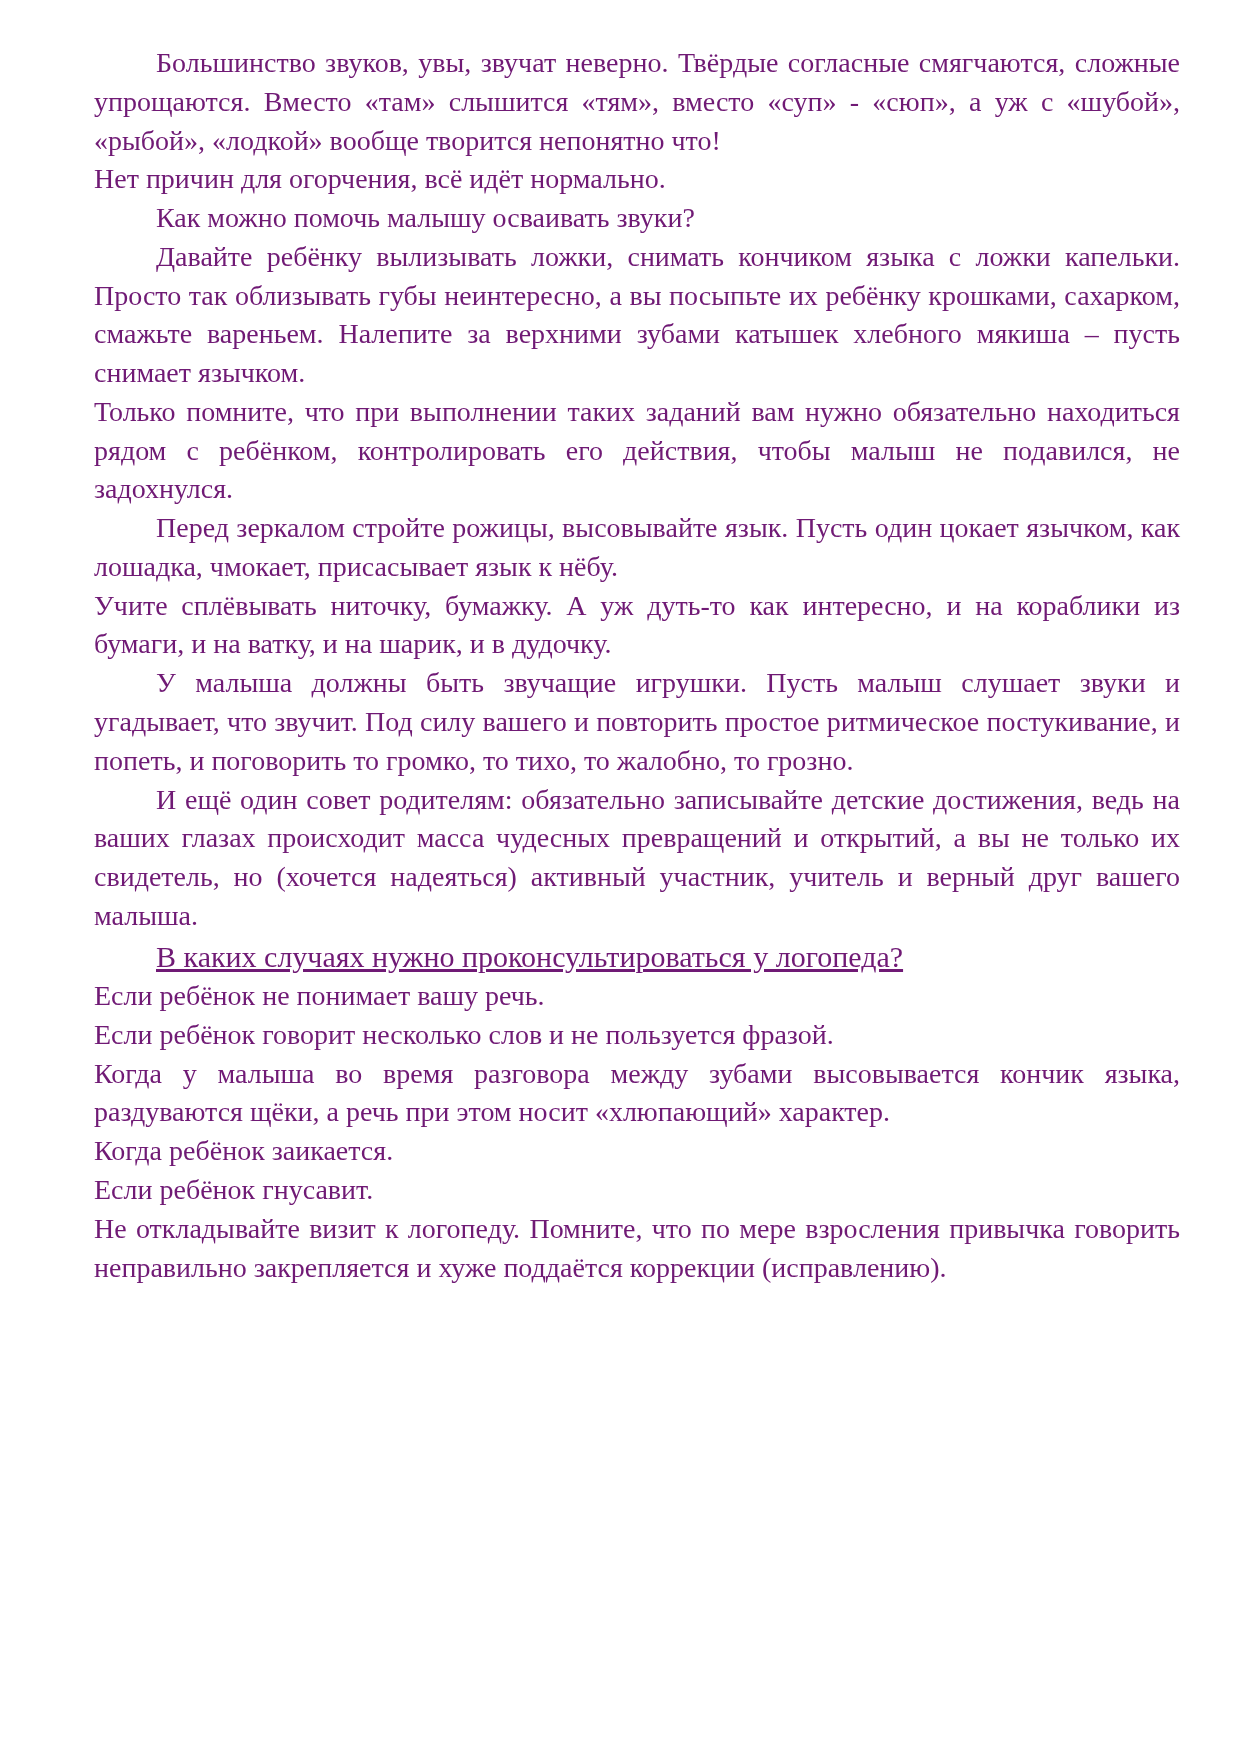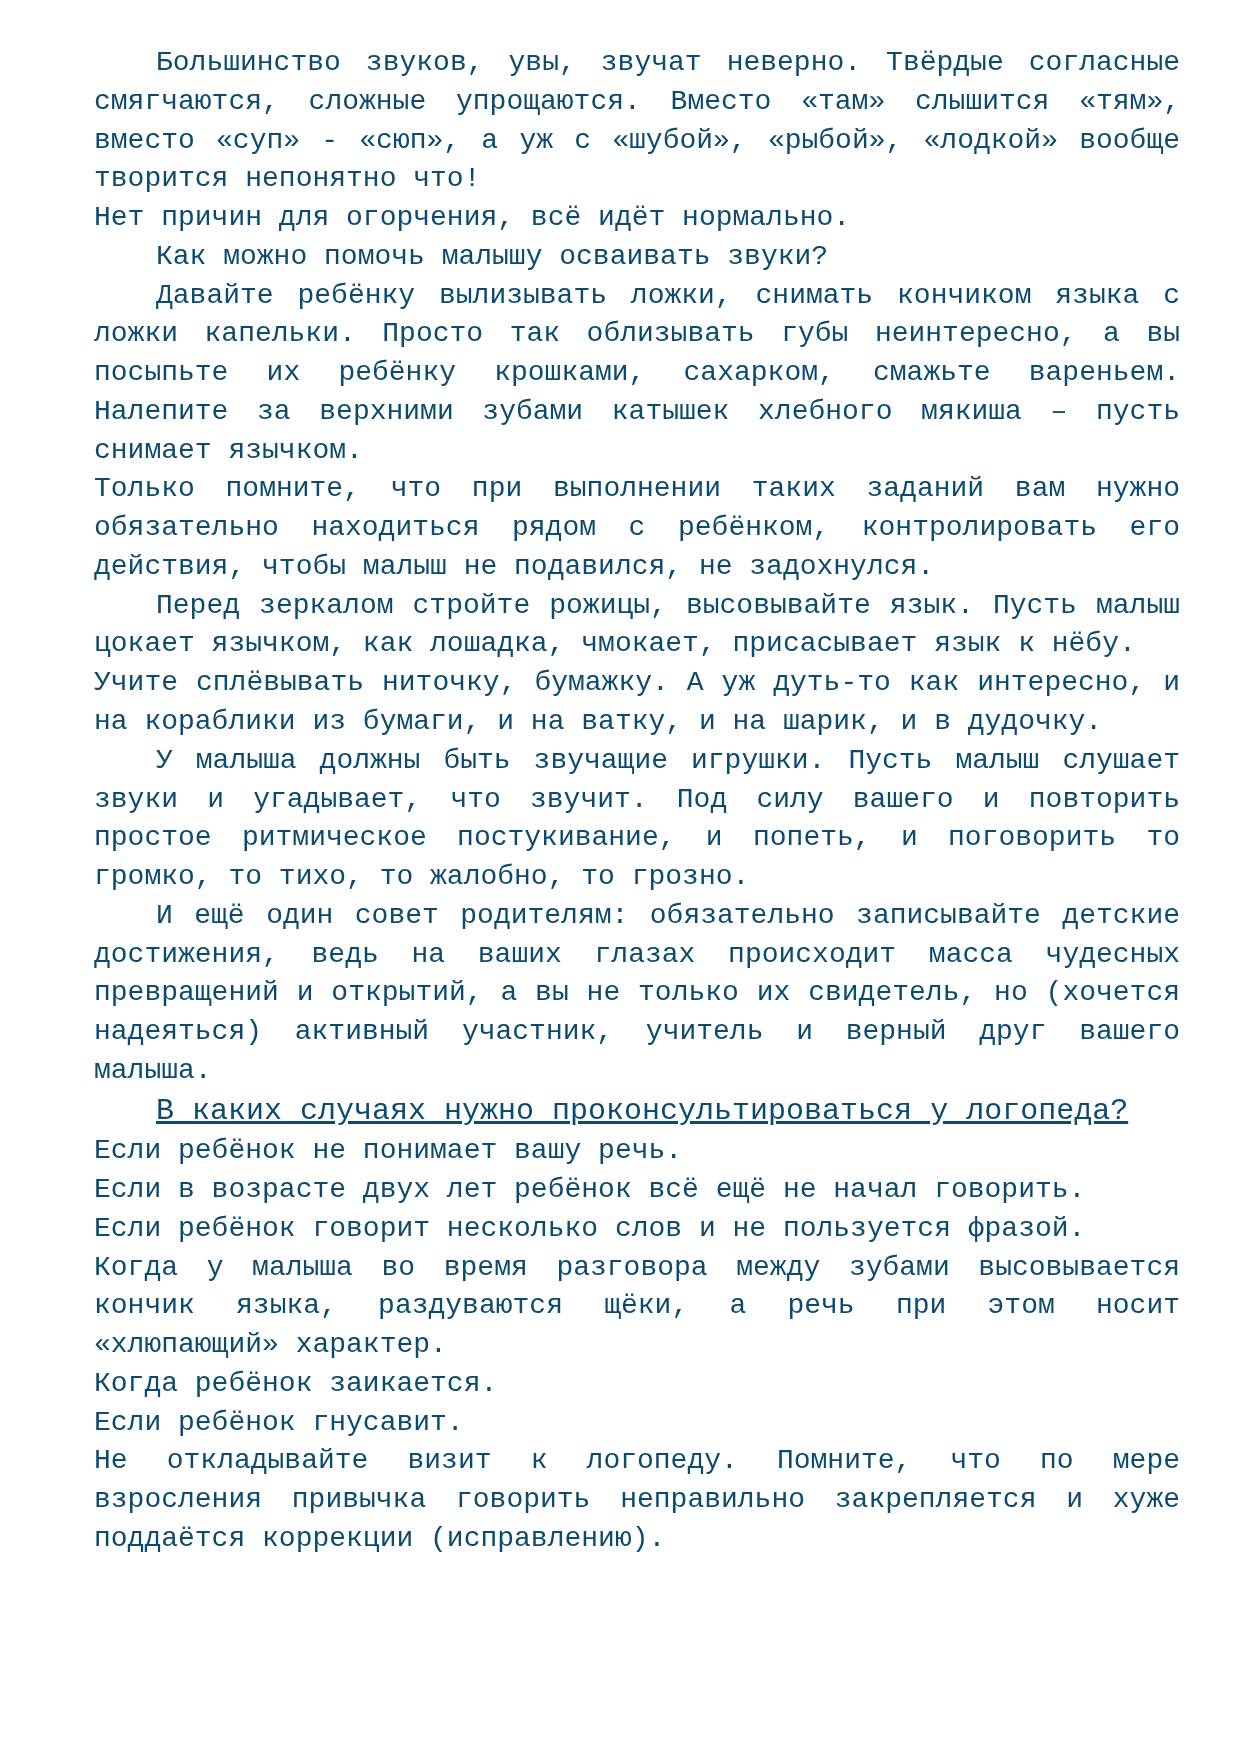--- a/index.html
+++ b/index.html
@@ -11,22 +11,22 @@
       width: 1240px;
       min-height: 1754px;
       box-sizing: border-box;
     }
     .page {
       box-sizing: border-box;
       width: 1240px;
       min-height: 1754px;
       padding: 44px 60px 60px 94px;
       background: #ffffff;
-      color: #0c4a6e;
-      font-family: Liberation Mono, monospace;
+      color: #701a75;
+      font-family: Liberation Serif, serif;
       font-size: 28px;
       line-height: 1.385;
       text-align: justify;
     }
     .page p, .page h2 {
       margin: 0;
       padding: 0;
       font-weight: normal;
     }
     .indent {
@@ -47,25 +47,24 @@
   </style>
 </head>
 <body>
 
 <div class="page">
   <p class="indent">Большинство звуков, увы, звучат неверно. Твёрдые согласные смягчаются, сложные упрощаются. Вместо «там» слышится «тям», вместо «суп» - «сюп», а уж с «шубой», «рыбой», «лодкой» вообще творится непонятно что!</p>
   <p class="center-bold">Нет причин для огорчения, всё идёт нормально.</p>
   <p class="indent">Как можно помочь малышу осваивать звуки?</p>
   <p class="indent">Давайте ребёнку вылизывать ложки, снимать кончиком языка с ложки капельки. Просто так облизывать губы неинтересно, а вы посыпьте их ребёнку крошками, сахарком, смажьте вареньем. Налепите за верхними зубами катышек хлебного мякиша – пусть снимает язычком.</p>
   <p>Только помните, что при выполнении таких заданий вам нужно обязательно находиться рядом с ребёнком, контролировать его действия, чтобы малыш не подавился, не задохнулся.</p>
-  <p class="indent">Перед зеркалом стройте рожицы, высовывайте язык. Пусть малыш цокает язычком, как лошадка, чмокает, присасывает язык к нёбу.</p>
+  <p class="indent">Перед зеркалом стройте рожицы, высовывайте язык. Пусть один цокает язычком, как лошадка, чмокает, присасывает язык к нёбу.</p>
   <p>Учите сплёвывать ниточку, бумажку. А уж дуть-то как интересно, и на кораблики из бумаги, и на ватку, и на шарик, и в дудочку.</p>
   <p class="indent">У малыша должны быть звучащие игрушки. Пусть малыш слушает звуки и угадывает, что звучит. Под силу вашего и повторить простое ритмическое постукивание, и попеть, и поговорить то громко, то тихо, то жалобно, то грозно.</p>
   <p class="indent">И ещё один совет родителям: обязательно записывайте детские достижения, ведь на ваших глазах происходит масса чудесных превращений и открытий, а вы не только их свидетель, но (хочется надеяться) активный участник, учитель и верный друг вашего малыша.</p>
   <h2 class="section-heading">В каких случаях нужно проконсультироваться у логопеда?</h2>
   <p>Если ребёнок не понимает вашу речь.</p>
-  <p>Если в возрасте двух лет ребёнок всё ещё не начал говорить.</p>
   <p>Если ребёнок говорит несколько слов и не пользуется фразой.</p>
   <p>Когда у малыша во время разговора между зубами высовывается кончик языка, раздуваются щёки, а речь при этом носит «хлюпающий» характер.</p>
   <p>Когда ребёнок заикается.</p>
   <p>Если ребёнок гнусавит.</p>
   <p>Не откладывайте визит к логопеду. Помните, что по мере взросления привычка говорить неправильно закрепляется и хуже поддаётся коррекции (исправлению).</p>
 </div>
 
 </body></html>

